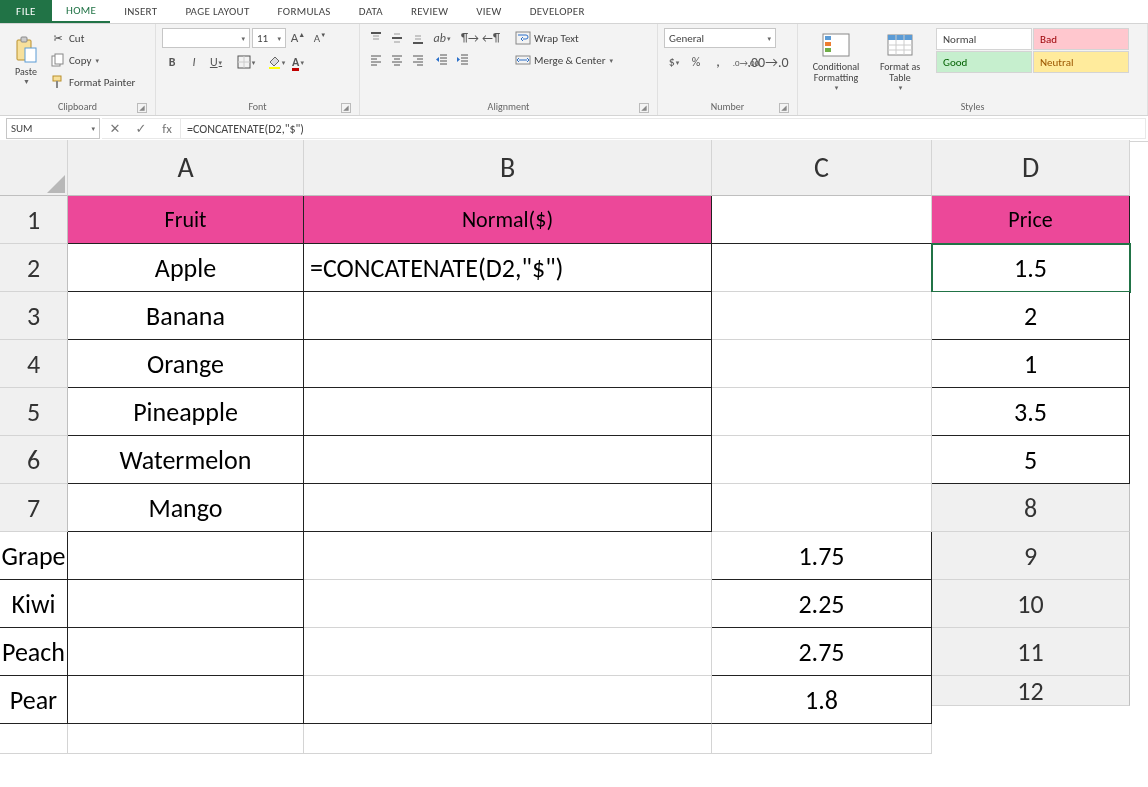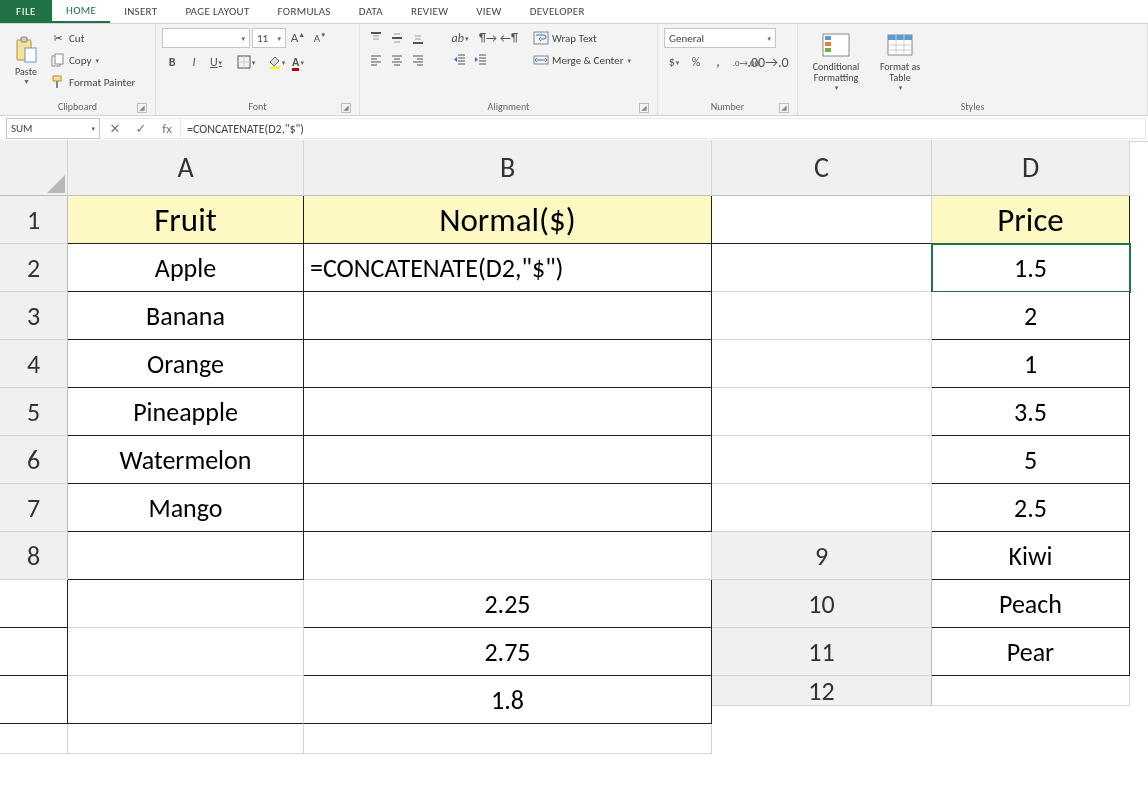--- a/index.html
+++ b/index.html
@@ -46,21 +46,21 @@
 .fbar-input { flex: 1; border: 1px solid #e8e8e8; border-left: none; margin: 2px 2px 2px 0; display: flex; align-items: center; padding: 0 6px; font-size: 12px; background: #fff; }
 
 
 .grid-wrap { position: absolute; top: 140px; left: 0; right: 0; bottom: 0; overflow: hidden; }
 .grid { display: grid; grid-template-columns: 68px 236px 408px 220px 198px; }
 .col-head { background: #f0f0f0; border-right: 1px solid #d4d4d4; border-bottom: 1px solid #bfbfbf; height: 56px; display: flex; align-items: center; justify-content: center; font-size: 28px; color: #333; font-family: Calibri, Arial, sans-serif; }
 .corner { background: #f0f0f0; border-right: 1px solid #d4d4d4; border-bottom: 1px solid #bfbfbf; position: relative; }
 .corner::after { content: ""; position: absolute; right: 2px; bottom: 2px; width: 0; height: 0; border-style: solid; border-width: 0 0 18px 18px; border-color: transparent transparent #b8b8b8 transparent; }
 .row-head { background: #f0f0f0; border-right: 1px solid #bfbfbf; border-bottom: 1px solid #d4d4d4; display: flex; align-items: center; justify-content: center; font-size: 26px; color: #333; font-family: Calibri, Arial, sans-serif; }
 .cell { border-right: 1px solid #222; border-bottom: 1px solid #222; display: flex; align-items: center; justify-content: center; font-size: 26px; color: #000; font-family: Calibri, Arial, sans-serif; padding: 0 6px; height: 48px; background: #fff; }
-.cell.hdr { background: #fef9c3; color: #000; font-size: 33px; }
+.cell.hdr { background: #ec4899; color: #000; font-size: 22px; }
 .cell.nb { border-right: 1px solid #d4d4d4; border-bottom: 1px solid #d4d4d4; }
 .cell.nb-b { border-right: 1px solid #d4d4d4; border-bottom: 1px solid #222; }
 .cell.editing { justify-content: flex-start; }
 .row-h { height: 48px; }
 
 
 svg { display: block; }
 </style>
 </head>
 <body>
@@ -234,21 +234,21 @@
                 <svg width="14" height="14">
                   <line x1="2" y1="3" x2="12" y2="3" stroke="#555"></line>
                   <line x1="6" y1="6" x2="12" y2="6" stroke="#555"></line>
                   <line x1="2" y1="9" x2="12" y2="9" stroke="#555"></line>
                   <line x1="6" y1="12" x2="12" y2="12" stroke="#555"></line>
                 </svg>
               </span>
             </div>
         </div>
       </div>
-      <div class="stack" style="margin-left:18px">
+      <div class="stack" style="margin-left:0">
         <div style="display:flex;gap:1px">
           <div class="sq-btn">
               <span style="font-style:italic">ab</span>
               <span class="dd-caret">▾</span>
             </div>
           <div style="width:6px"></div>
           <div class="sq-btn">
               <span>¶→</span>
             </div>
           <div class="sq-btn">
@@ -357,20 +357,26 @@
               <rect x="1" y="1" width="24" height="5" fill="#5b9bd5"></rect>
               <line x1="1" y1="11" x2="25" y2="11" stroke="#ccc"></line>
               <line x1="1" y1="16" x2="25" y2="16" stroke="#ccc"></line>
               <line x1="9" y1="1" x2="9" y2="21" stroke="#ccc"></line>
               <line x1="17" y1="1" x2="17" y2="21" stroke="#ccc"></line>
             </svg>
           </span>
         <span class="lbl">Format as Table</span>
           <span class="dd-caret">▾</span>
       </div>
+      <div style="display:grid;grid-template-columns:1fr 1fr;gap:1px;margin-left:4px">
+        <div class="style-cell">Normal</div>
+        <div class="style-cell bad">Bad</div>
+        <div class="style-cell good">Good</div>
+        <div class="style-cell neutral">Neutral</div>
+      </div>
     </div>
     <div class="ribbon-group-label"><span>Styles</span></div>
   </div>
 
 </div>
 
 <div class="fbar">
   <div class="name-box">
       <span>SUM</span>
       <span class="dd-caret">▾</span>
@@ -431,25 +437,26 @@
     <div class="row-head row-h">6</div>
     <div class="cell">Watermelon</div>
     <div class="cell"></div>
     <div class="cell nb"></div>
     <div class="cell">5</div>
 
     <div class="row-head row-h">7</div>
     <div class="cell">Mango</div>
     <div class="cell"></div>
     <div class="cell nb"></div>
-    <div class="cell">2.5</div>
 
     <div class="row-head row-h">8</div>
-    <div class="cell"></div>
-    <div class="cell nb"></div>
+    <div class="cell">Grape</div>
+    <div class="cell"></div>
+    <div class="cell nb"></div>
+    <div class="cell">1.75</div>
 
     <div class="row-head row-h">9</div>
     <div class="cell">Kiwi</div>
     <div class="cell"></div>
     <div class="cell nb"></div>
     <div class="cell">2.25</div>
 
     <div class="row-head row-h">10</div>
     <div class="cell">Peach</div>
     <div class="cell"></div>

